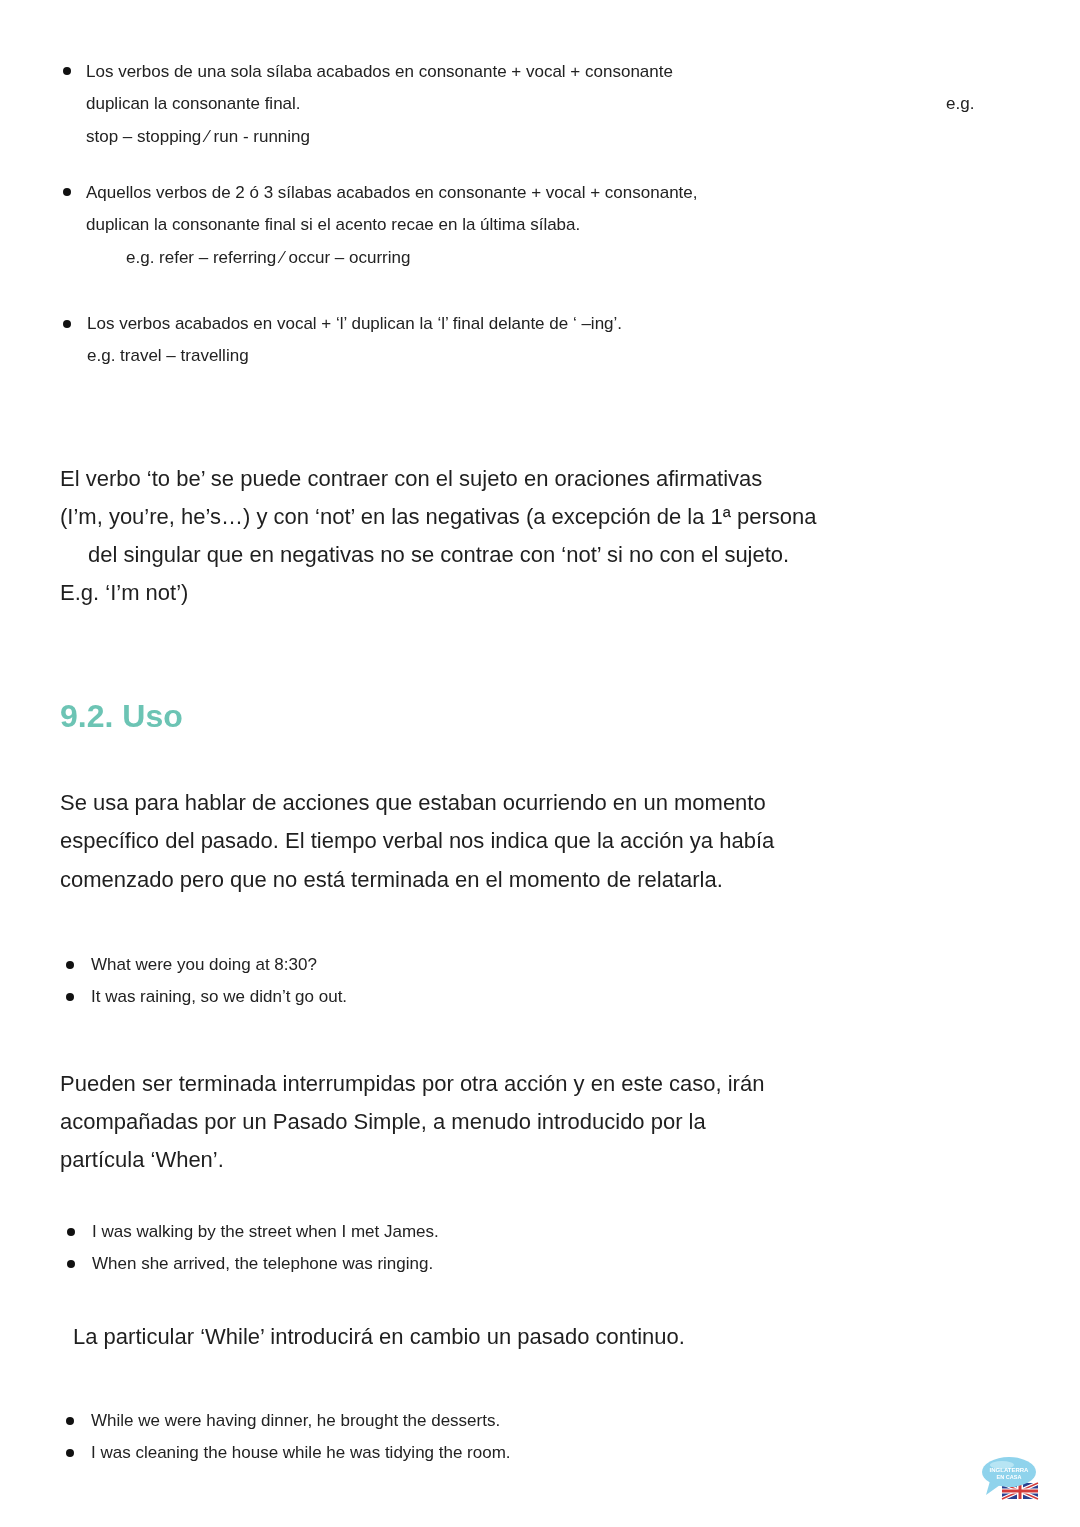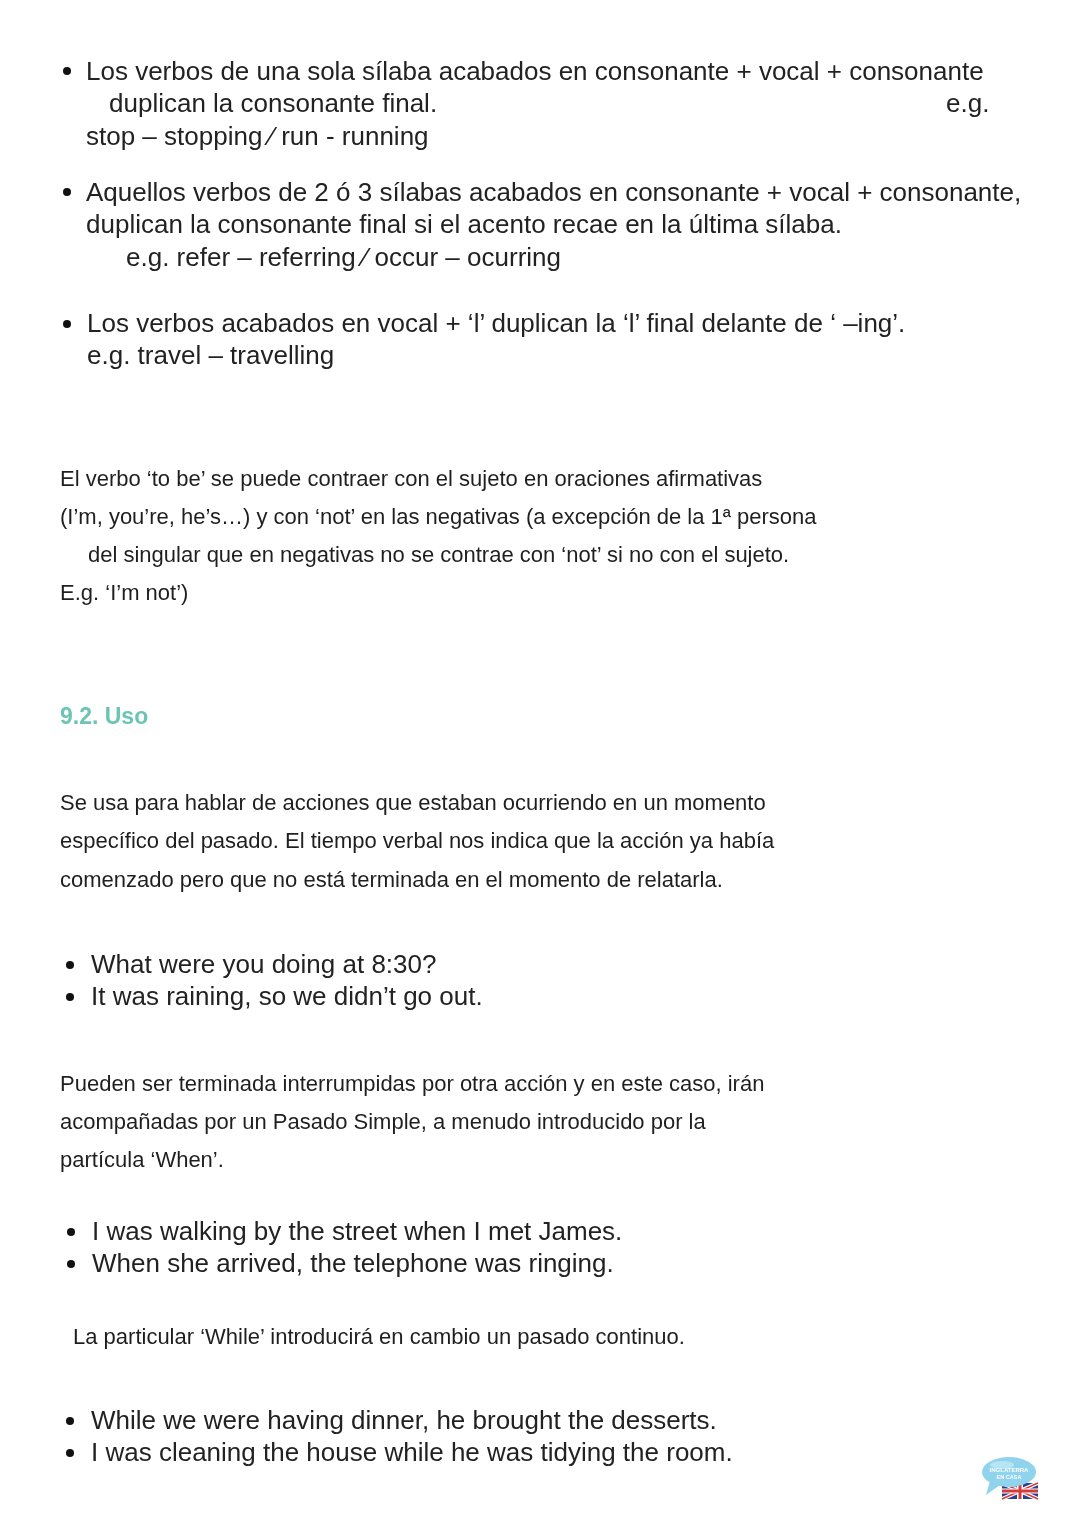--- a/index.html
+++ b/index.html
@@ -9,41 +9,41 @@
     }
     body {
       width: 1080px;
       height: 1527px;
       position: relative;
       overflow: hidden;
       font-family: "Liberation Sans", "DejaVu Sans", sans-serif;
       color: #1f1f1f;
     }
     .small-text {
-      font-size: 26px;
+      font-size: 17px;
       line-height: 33px;
       color: #222222;
       white-space: nowrap;
     }
     .big-text {
       font-size: 22px;
       line-height: 38.5px;
       color: #1f1f1f;
       white-space: nowrap;
     }
     .bullet-dot {
       position: absolute;
       width: 8px;
       height: 8px;
       border-radius: 50%;
       background: #111111;
     }
     .line { position: absolute; }
     .heading {
-      font-size: 23px;
+      font-size: 32px;
       font-weight: bold;
       color: #6cc4b4;
       line-height: 40px;
       white-space: nowrap;
     }
     .logo {
       position: absolute;
       left: 980px;
       top: 1455px;
       width: 60px;
@@ -51,21 +51,21 @@
     }
   </style>
 </head>
 <body>
 
 <div>
 
   <div>
     <div class="bullet-dot" style="left:63px; top:67px;"></div>
     <div class="line small-text" style="left:86px; top:55px;"> Los verbos de una sola sílaba acabados en consonante + vocal + consonante</div>
-    <div class="line small-text" style="left:86px; top:87px;margin-left:23px;">duplican la consonante final.</div>
+    <div class="line small-text" style="left:86px; top:87px;">duplican la consonante final.</div>
     <div class="line small-text" style="left:946px; top:87px;">e.g.</div>
     <div class="line small-text" style="left:86px; top:120px;">stop – stopping   ⁄   run  - running</div>
   </div>
 
   <div>
     <div class="bullet-dot" style="left:63px; top:188px;"></div>
     <div class="line small-text" style="left:86px; top:176px;">Aquellos verbos de 2 ó 3 sílabas acabados en consonante + vocal + consonante,</div>
     <div class="line small-text" style="left:86px; top:208px;">duplican la consonante final si el acento recae en la última sílaba.</div>
     <div class="line small-text" style="left:86px; top:241px;margin-left:40px;">e.g. refer – referring  ⁄  occur – ocurring</div>
   </div>

